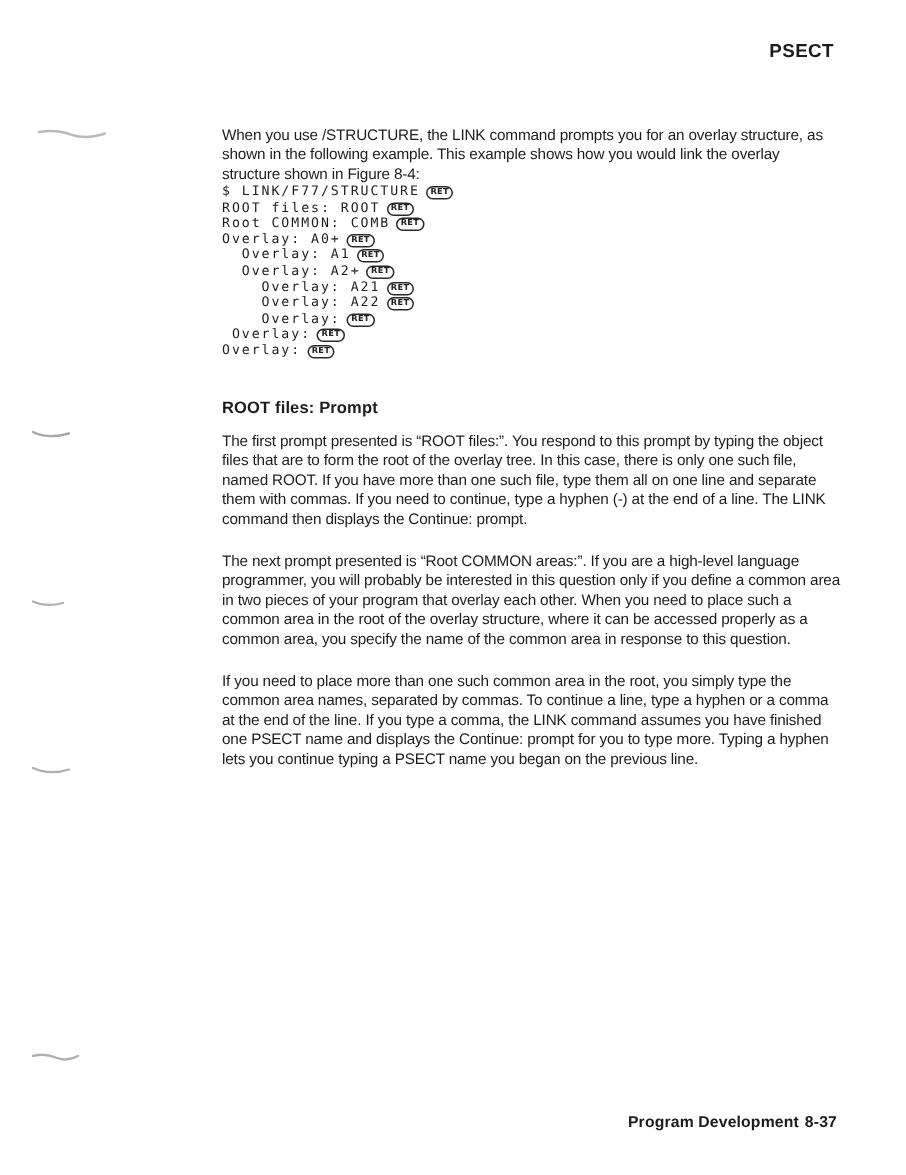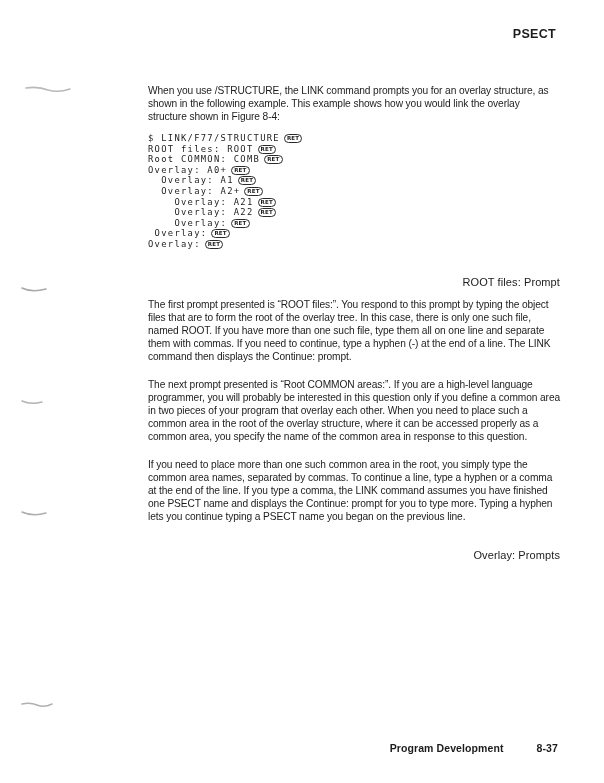--- a/index.html
+++ b/index.html
@@ -22,21 +22,21 @@
     position:absolute;
     left:148px; top:84px;
     width:412px;
   }
   .para {
     font-size:10.2px;
     line-height:13px;
     letter-spacing:-0.1px;
     margin-bottom:15px;
   }
-  .intro-para { margin-bottom:10px; }
+  .intro-para { margin-bottom:0; }
   .terminal {
     font-family:"DejaVu Sans Mono", monospace;
     font-size:8.8px;
     line-height:10.6px;
     margin:0 0 8px 0;
   }
   .code-line { white-space:pre; letter-spacing:1.3px; }
   .ret-key {
     display:inline-block;
     font-family:"DejaVu Sans", sans-serif;
@@ -46,33 +46,32 @@
     color:#222;
     border:1px solid #2a2a2a;
     border-radius:5px;
     padding:0 2px;
     line-height:7px;
     vertical-align:1px;
     margin-left:4px;
   }
   .section-heading {
     font-size:11px;
-    font-weight:normal;
+    font-weight:bold;
     margin:26px 0 10px 0;
     letter-spacing:0.1px;
-    text-align:right;
   }
   .page-footer {
     position:absolute;
     top:742px; right:46px;
     font-size:10.5px;
     font-weight:bold;
     letter-spacing:0.1px;
   }
-  .footer-page-num { margin-left:33px; }
+  .footer-page-num { margin-left:4px; }
   .scan-mark { position:absolute; pointer-events:none; }
   .scan-mark svg { display:block; }
 </style>
 </head>
 <body>
 
 <div class="scan-mark" style="left:24px; top:84px;">
   <svg width="48" height="12" viewBox="0 0 48 12">
       <path d="M2 4 Q 14 2, 24 6 Q 34 9, 46 5" stroke="#b9b9b9" stroke-width="1.6" fill="none" stroke-linecap="round"></path>
     </svg>
@@ -117,19 +116,18 @@
       <div class="code-line"><span> Overlay:</span><span class="ret-key">RET</span></div>
       <div class="code-line"><span>Overlay:</span><span class="ret-key">RET</span></div>
     </div>
 
   <h3 class="section-heading">ROOT files: Prompt</h3>
   <p class="para">The first prompt presented is “ROOT files:”. You respond to this prompt by typing the object files that are to form the root of the overlay tree. In this case, there is only one such file, named ROOT. If you have more than one such file, type them all on one line and separate them with commas. If you need to continue, type a hyphen (-) at the end of a line. The LINK command then displays the Continue: prompt.</p>
 
   <p class="para">The next prompt presented is “Root COMMON areas:”. If you are a high-level language programmer, you will probably be interested in this question only if you define a common area in two pieces of your program that overlay each other. When you need to place such a common area in the root of the overlay structure, where it can be accessed properly as a common area, you specify the name of the common area in response to this question.</p>
   <p class="para">If you need to place more than one such common area in the root, you simply type the common area names, separated by commas. To continue a line, type a hyphen or a comma at the end of the line. If you type a comma, the LINK command assumes you have finished one PSECT name and displays the Continue: prompt for you to type more. Typing a hyphen lets you continue typing a PSECT name you began on the previous line.</p>
 
-  <h3 class="section-heading">Overlay: Prompts</h3>
 
 </div>
 
 <div class="page-footer">
   <span>Program Development</span><span class="footer-page-num">8-37</span>
 </div>
 
 </body></html>

